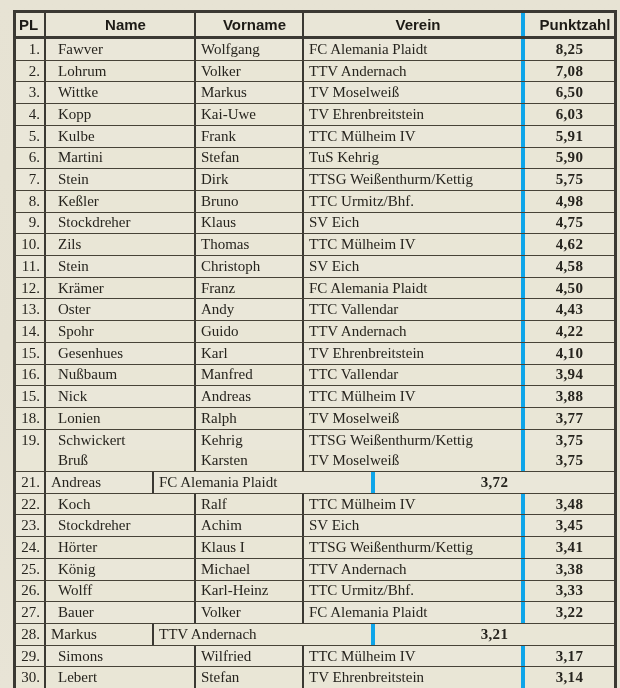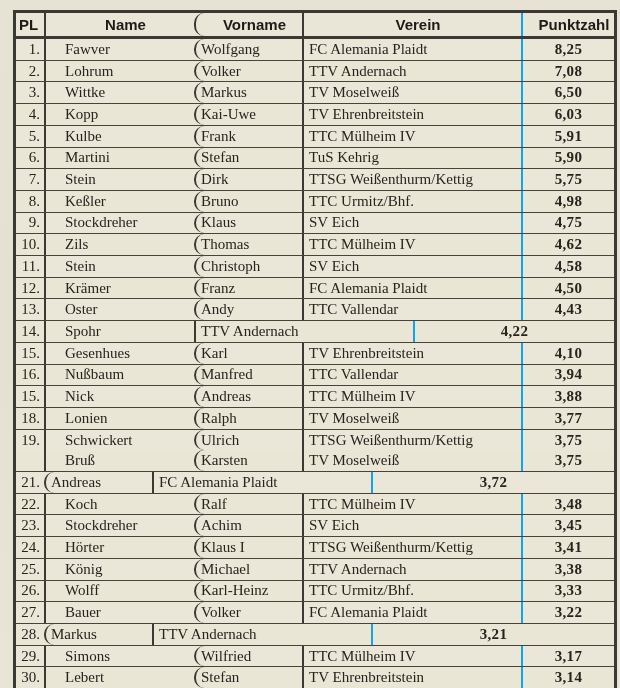--- a/index.html
+++ b/index.html
@@ -64,24 +64,24 @@
   .row.merged { border-top: none; }
   .cell {
     box-sizing: border-box;
     display: flex;
     align-items: center;
     overflow: hidden;
     white-space: nowrap;
     height: 100%;
   }
   .c-pl      { width: 28px;  justify-content: flex-end; padding-right: 4px; }
-  .c-name    { width: 150px; padding-left: 19px; border-left: 2px solid #3b3933; }
-  .c-vorname { width: 108px; padding-left: 5px; border-left: 2px solid #3b3933; border-radius: 10px; }
+  .c-name    { width: 150px; padding-left: 12px; border-left: 2px solid #3b3933; }
+  .c-vorname { width: 108px; padding-left: 5px; border-left: 2px solid #3b3933; }
   .c-verein  { width: 219px; padding-left: 5px; border-left: 2px solid #3b3933; }
-  .c-punkt   { flex: 1; justify-content: center; border-left: 2px solid #0ea5e9; text-align: center; }
+  .c-punkt   { flex: 1; justify-content: center; border-left: 4px solid #0ea5e9; text-align: center; }
   .header-row .cell { justify-content: center; padding-left: 11px; }
   .header-row .c-pl { justify-content: flex-start; padding-left: 3px; padding-right: 0; }
   .row .c-punkt { font-weight: bold; letter-spacing: 0.3px; }
 </style>
 </head>
 <body>
 
 <div class="scan-page">
   <div class="rank-table">
     <div class="header-row">
@@ -192,20 +192,21 @@
     <div class="cell c-pl">13.</div>
     <div class="cell c-name">Oster</div>
     <div class="cell c-vorname">Andy</div>
     <div class="cell c-verein">TTC Vallendar</div>
     <div class="cell c-punkt">4,43</div>
   </div>
 
   <div class="row">
     <div class="cell c-pl">14.</div>
     <div class="cell c-name">Spohr</div>
+    <div class="cell c-vorname">Guido</div>
     <div class="cell c-verein">TTV Andernach</div>
     <div class="cell c-punkt">4,22</div>
   </div>
 
   <div class="row">
     <div class="cell c-pl">15.</div>
     <div class="cell c-name">Gesenhues</div>
     <div class="cell c-vorname">Karl</div>
     <div class="cell c-verein">TV Ehrenbreitstein</div>
     <div class="cell c-punkt">4,10</div>
@@ -231,21 +232,21 @@
     <div class="cell c-pl">18.</div>
     <div class="cell c-name">Lonien</div>
     <div class="cell c-vorname">Ralph</div>
     <div class="cell c-verein">TV Moselweiß</div>
     <div class="cell c-punkt">3,77</div>
   </div>
 
   <div class="row">
     <div class="cell c-pl">19.</div>
     <div class="cell c-name">Schwickert</div>
-    <div class="cell c-vorname">Ulrich</div>
+    <div class="cell c-vorname">Kehrig</div>
     <div class="cell c-verein">TTSG Weißenthurm/Kettig</div>
     <div class="cell c-punkt">3,75</div>
   </div>
 
   <div class="row merged">
     <div class="cell c-pl"></div>
     <div class="cell c-name">Bruß</div>
     <div class="cell c-vorname">Karsten</div>
     <div class="cell c-verein">TV Moselweiß</div>
     <div class="cell c-punkt">3,75</div>

